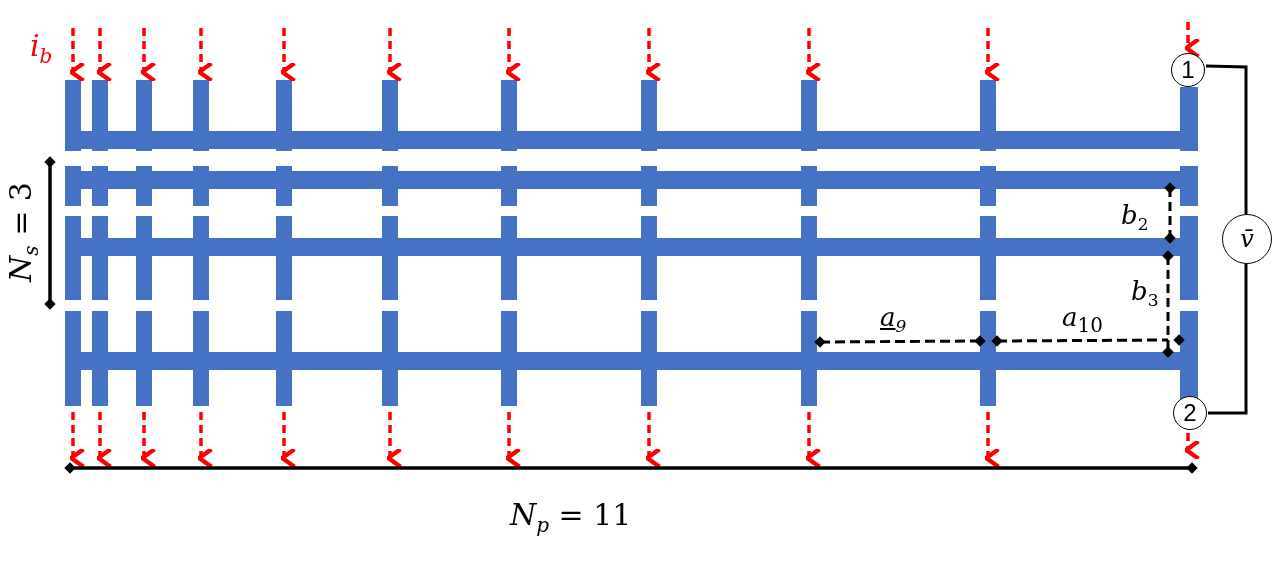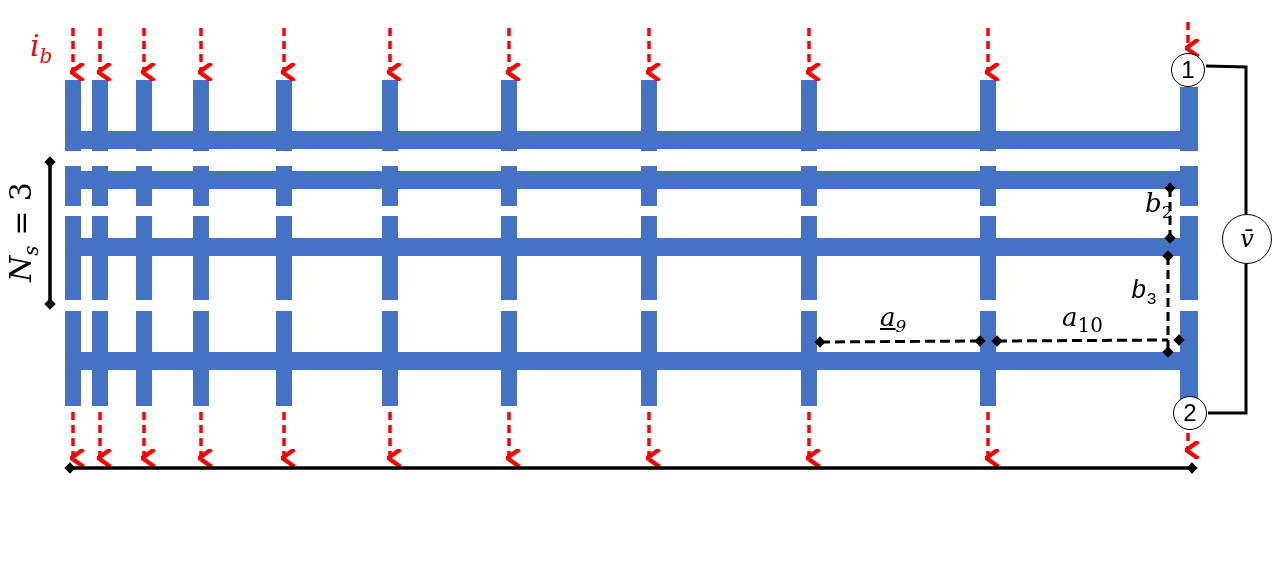--- a/index.html
+++ b/index.html
@@ -122,38 +122,42 @@
     <span>i</span><sub style="font-size:20px;">b</sub>
   </div>
 
   
   <div class="lbl" style="left:-42px;top:212px;width:130px;transform:rotate(-90deg);font-size:30px;text-align:center;">
     <span class="math">N</span><sub class="math" style="font-size:20px;">s</sub>
     <span style="font-style:normal;">= 3</span>
   </div>
 
   
+  <div class="lbl" style="left:510px;top:497px;font-size:30px;">
+    <span class="math">N</span><sub class="math" style="font-size:20px;">p</sub>
+    <span>= 11</span>
+  </div>
 
   
   <div class="circle-node" style="left:1171px;top:53px;">
     <span>1</span>
   </div>
   <div class="circle-node" style="left:1173px;top:396px;">
     <span>2</span>
   </div>
   <div class="circle-node math" style="left:1222px;top:214px;width:50px;height:50px;font-family:'DejaVu Serif',serif;font-size:24px;font-style:italic;">
     <span>v̄</span>
   </div>
 
   
   <div class="lbl math" style="left:880px;top:302px;font-size:26px;text-decoration:underline;">
     <span>a</span><sub style="font-size:17px;">9</sub>
   </div>
   <div class="lbl math" style="left:1062px;top:302px;font-size:26px;">
     <span>a</span><sub style="font-size:20px;font-style:normal;">10</sub>
   </div>
-  <div class="lbl math" style="left:1121px;top:188px;font-size:26px;margin-left:24px;">
+  <div class="lbl math" style="left:1121px;top:200px;font-size:26px;">
     <span>b</span><sub style="font-size:17px;font-style:normal;">2</sub>
   </div>
-  <div class="lbl math" style="left:1131px;top:276px;font-size:26px;font-family:Liberation Mono, monospace;">
+  <div class="lbl math" style="left:1131px;top:276px;font-size:26px;">
     <span>b</span><sub style="font-size:17px;font-style:normal;">3</sub>
   </div>
 </div>
 
 </body></html>

